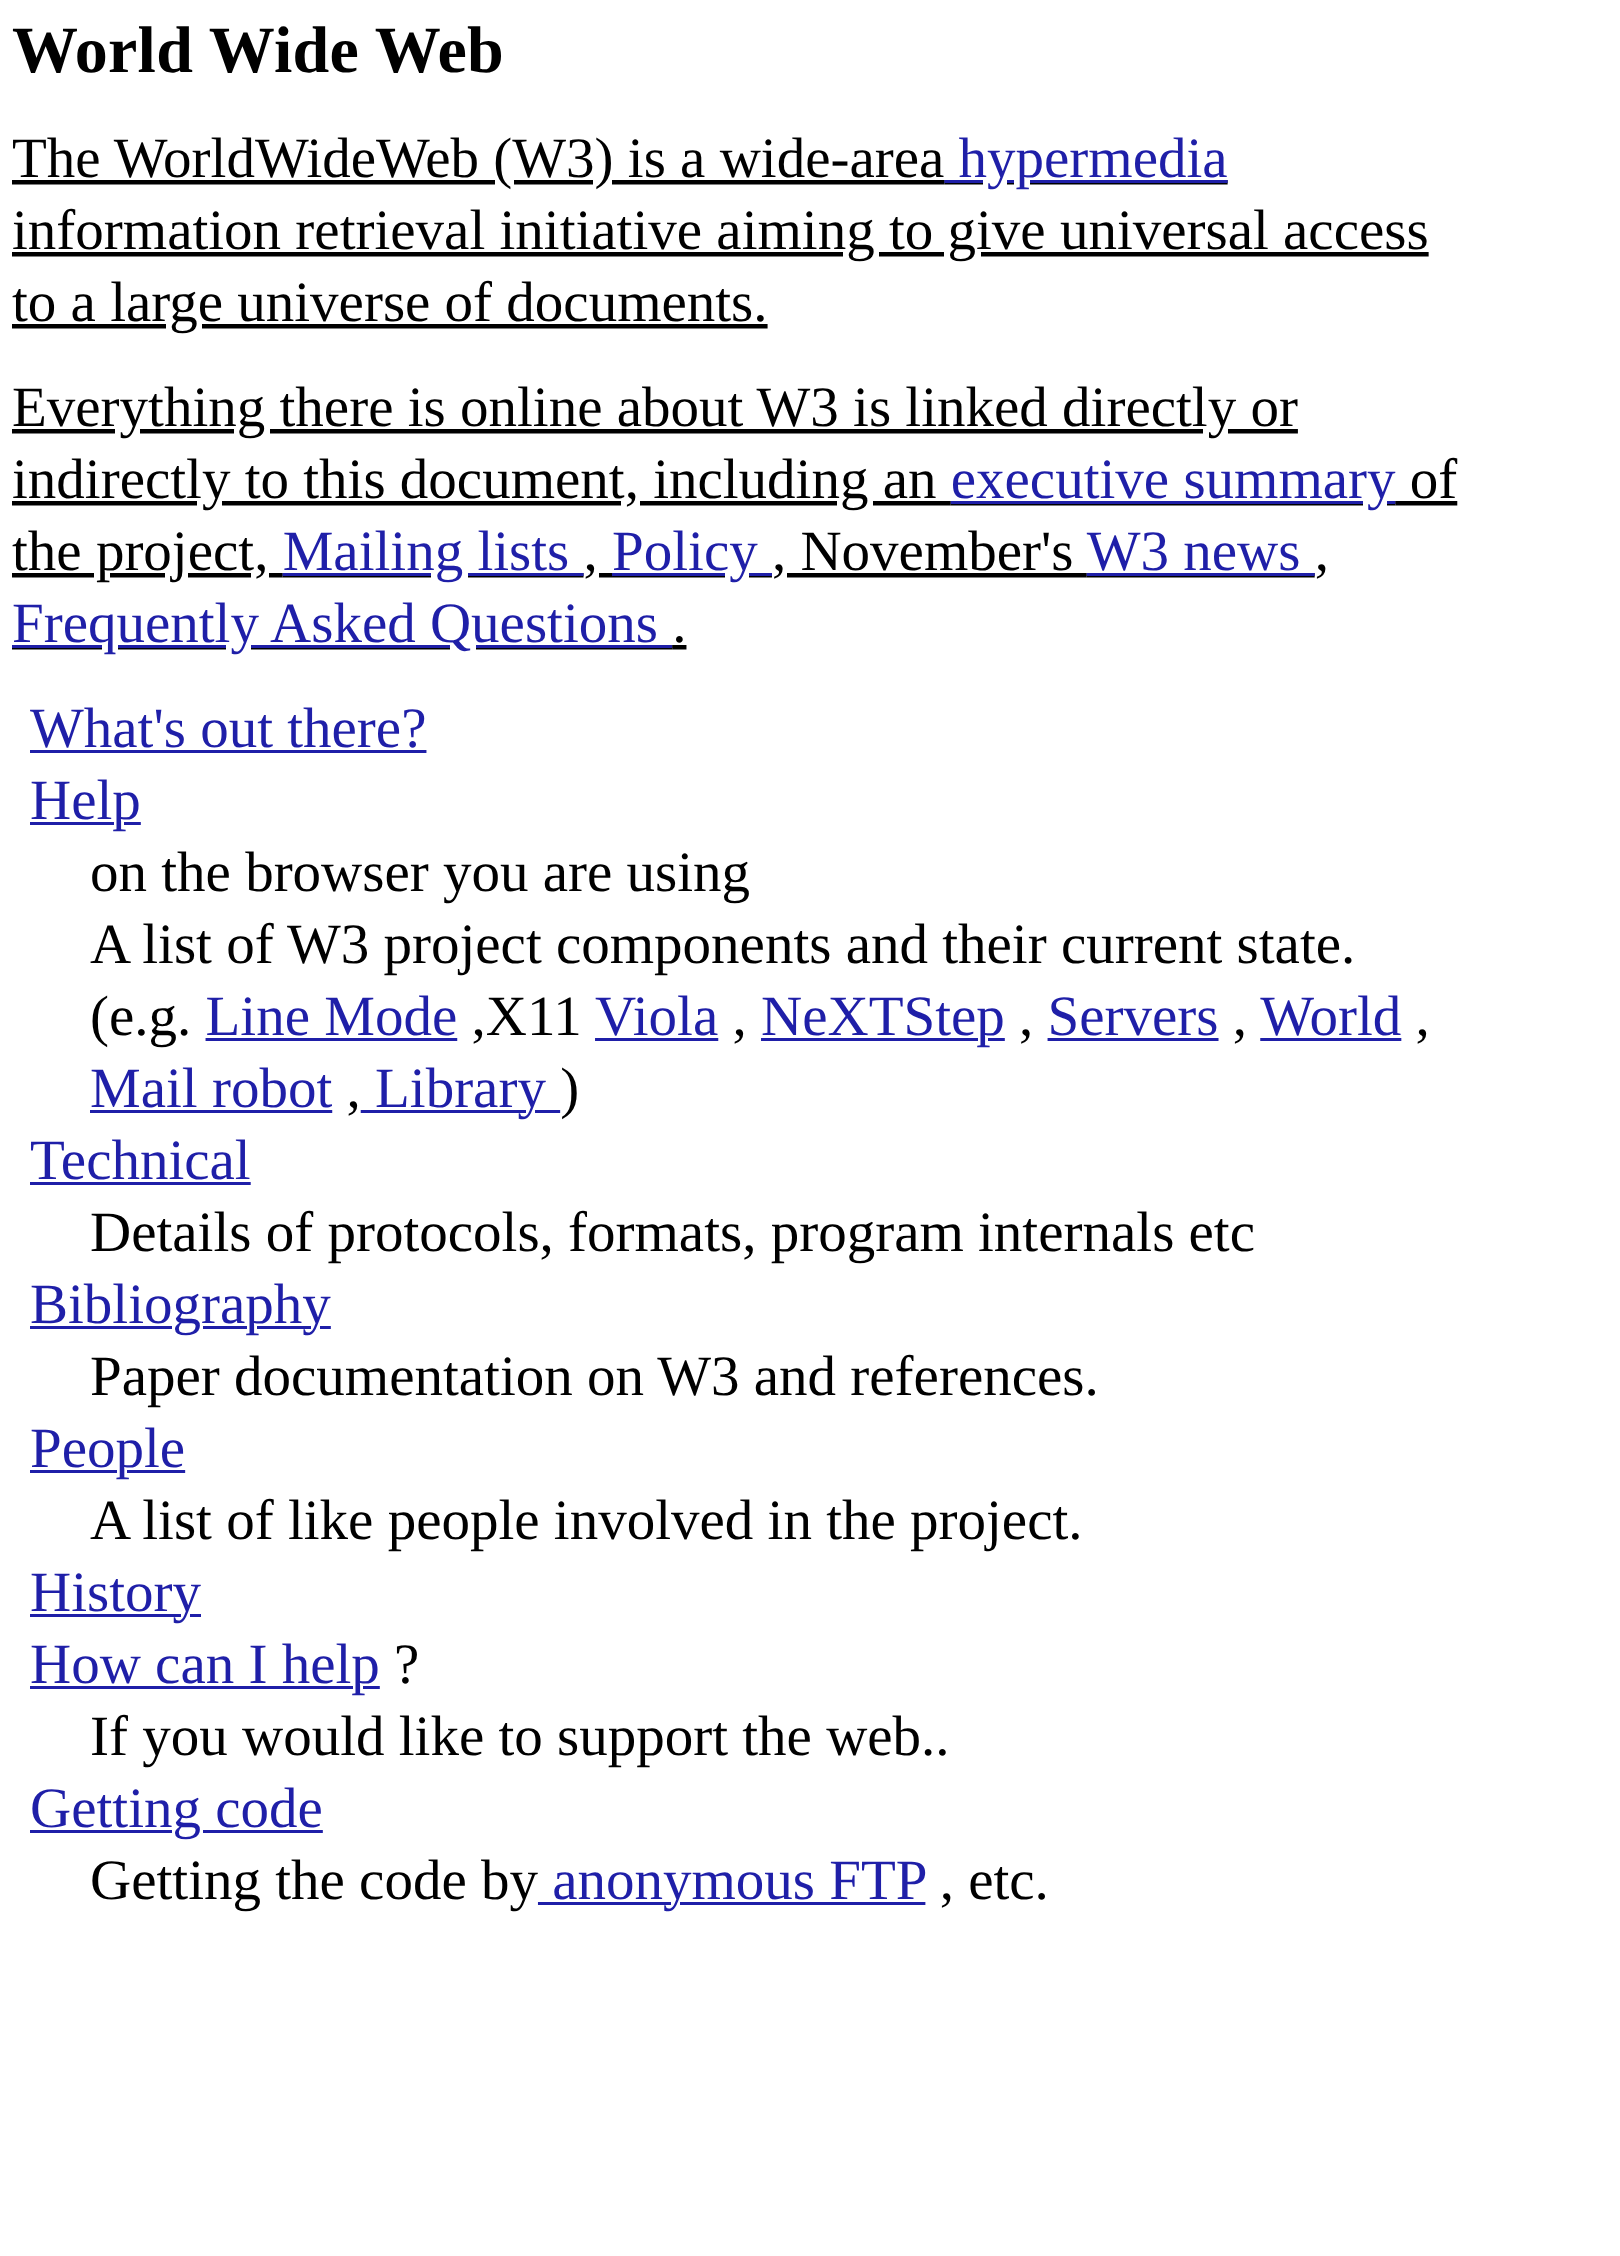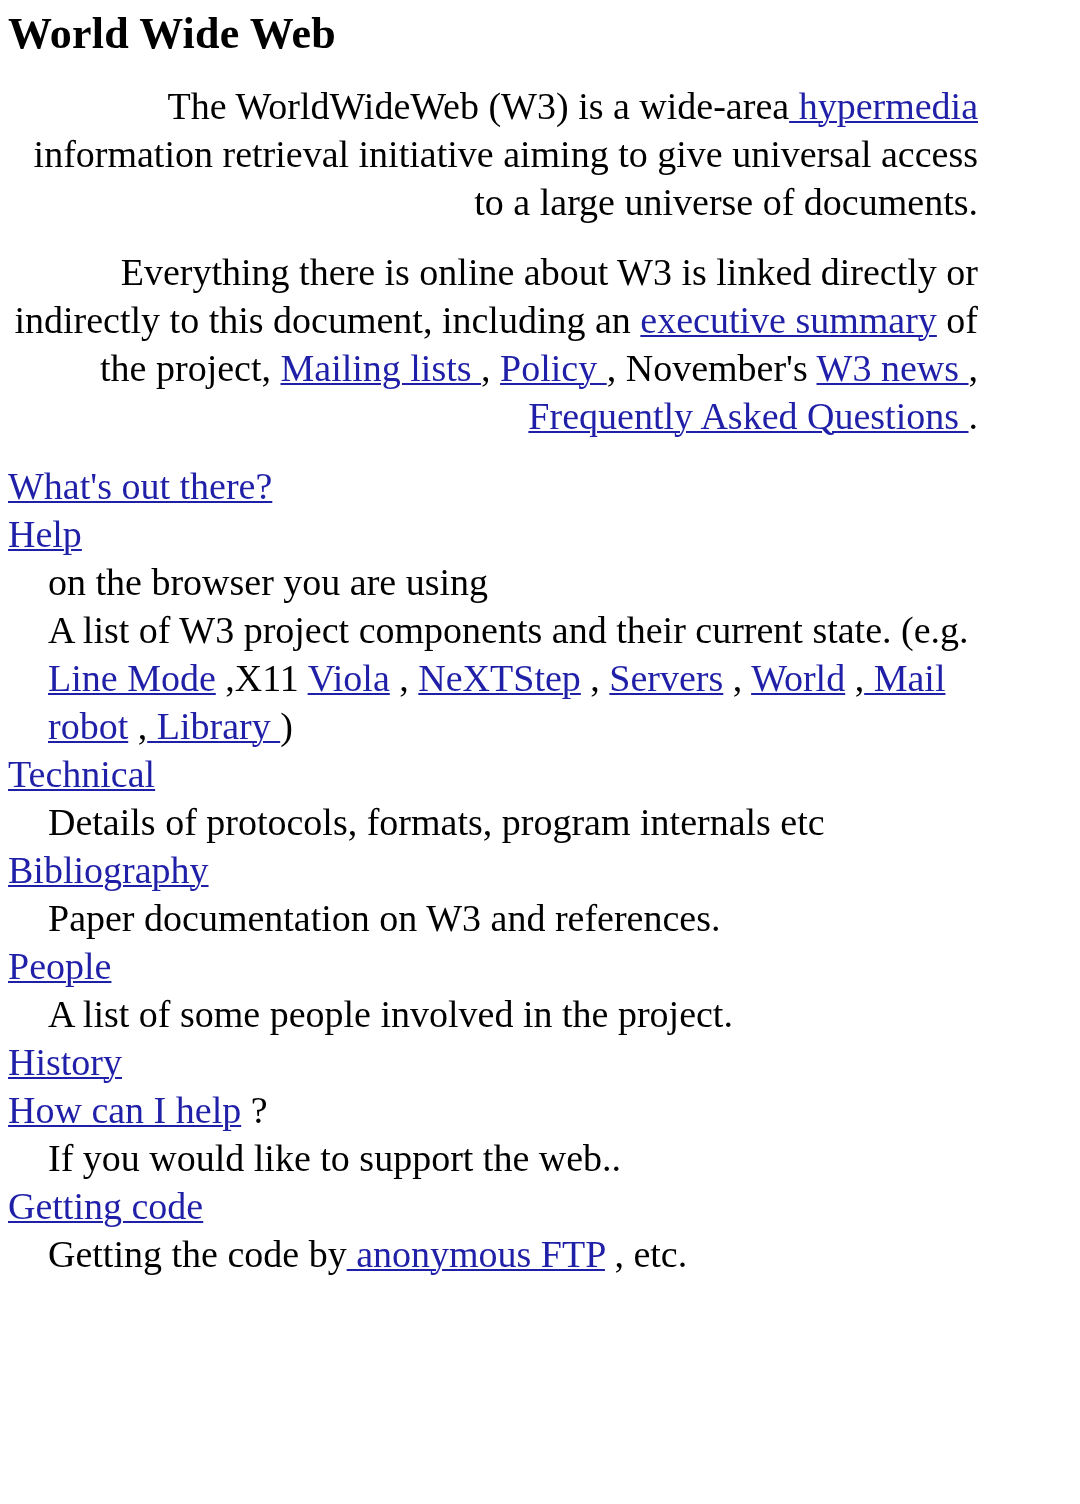--- a/index.html
+++ b/index.html
@@ -27,24 +27,25 @@
     font-size: 44px;
     line-height: 52px;
     font-weight: bold;
     margin: 0 0 22px 0;
     padding: 0;
     letter-spacing: 0.2px;
   }
   p.para {
     margin: 0 0 22px 0;
     padding: 0;
-    text-align: right;
+    text-align: left;
+    text-decoration: underline;
   }
   dl.w3-list {
-    margin: 0;
+    margin: 12px;
     padding: 0;
   }
   dl.w3-list dt {
     margin: 0;
     padding: 0;
   }
   dl.w3-list dd {
     margin: 0 0 0 40px;
     padding: 0;
   }
@@ -70,21 +71,21 @@
   <dl class="w3-list" id="definition-list">
       <dt><a class="lnk">What's out there?</a></dt>
       <dt><a class="lnk">Help</a></dt>
       <dd><span>on the browser you are using</span></dd>
       <dd><span>A list of W3 project components and their current state. (e.g. </span><a class="lnk">Line Mode</a><span> ,X11 </span><a class="lnk">Viola</a><span> , </span><a class="lnk">NeXTStep</a><span> , </span><a class="lnk">Servers</a><span> , </span><a class="lnk">World</a><span> ,</span><a class="lnk"> Mail robot</a><span> ,</span><a class="lnk"> Library </a><span>)</span></dd>
       <dt><a class="lnk">Technical</a></dt>
       <dd><span>Details of protocols, formats, program internals etc</span></dd>
       <dt><a class="lnk">Bibliography</a></dt>
       <dd><span>Paper documentation on W3 and references.</span></dd>
       <dt><a class="lnk">People</a></dt>
-      <dd><span>A list of some people involved in the project.</span></dd>
+      <dd><span>A list of like people involved in the project.</span></dd>
       <dt><a class="lnk">History</a></dt>
       <dt><a class="lnk">How can I help</a><span> ?</span></dt>
       <dd><span>If you would like to support the web..</span></dd>
       <dt><a class="lnk">Getting code</a></dt>
       <dd><span>Getting the code by</span><a class="lnk"> anonymous FTP</a><span> , etc.</span></dd>
     </dl>
 
 </div>
 
 </body></html>

